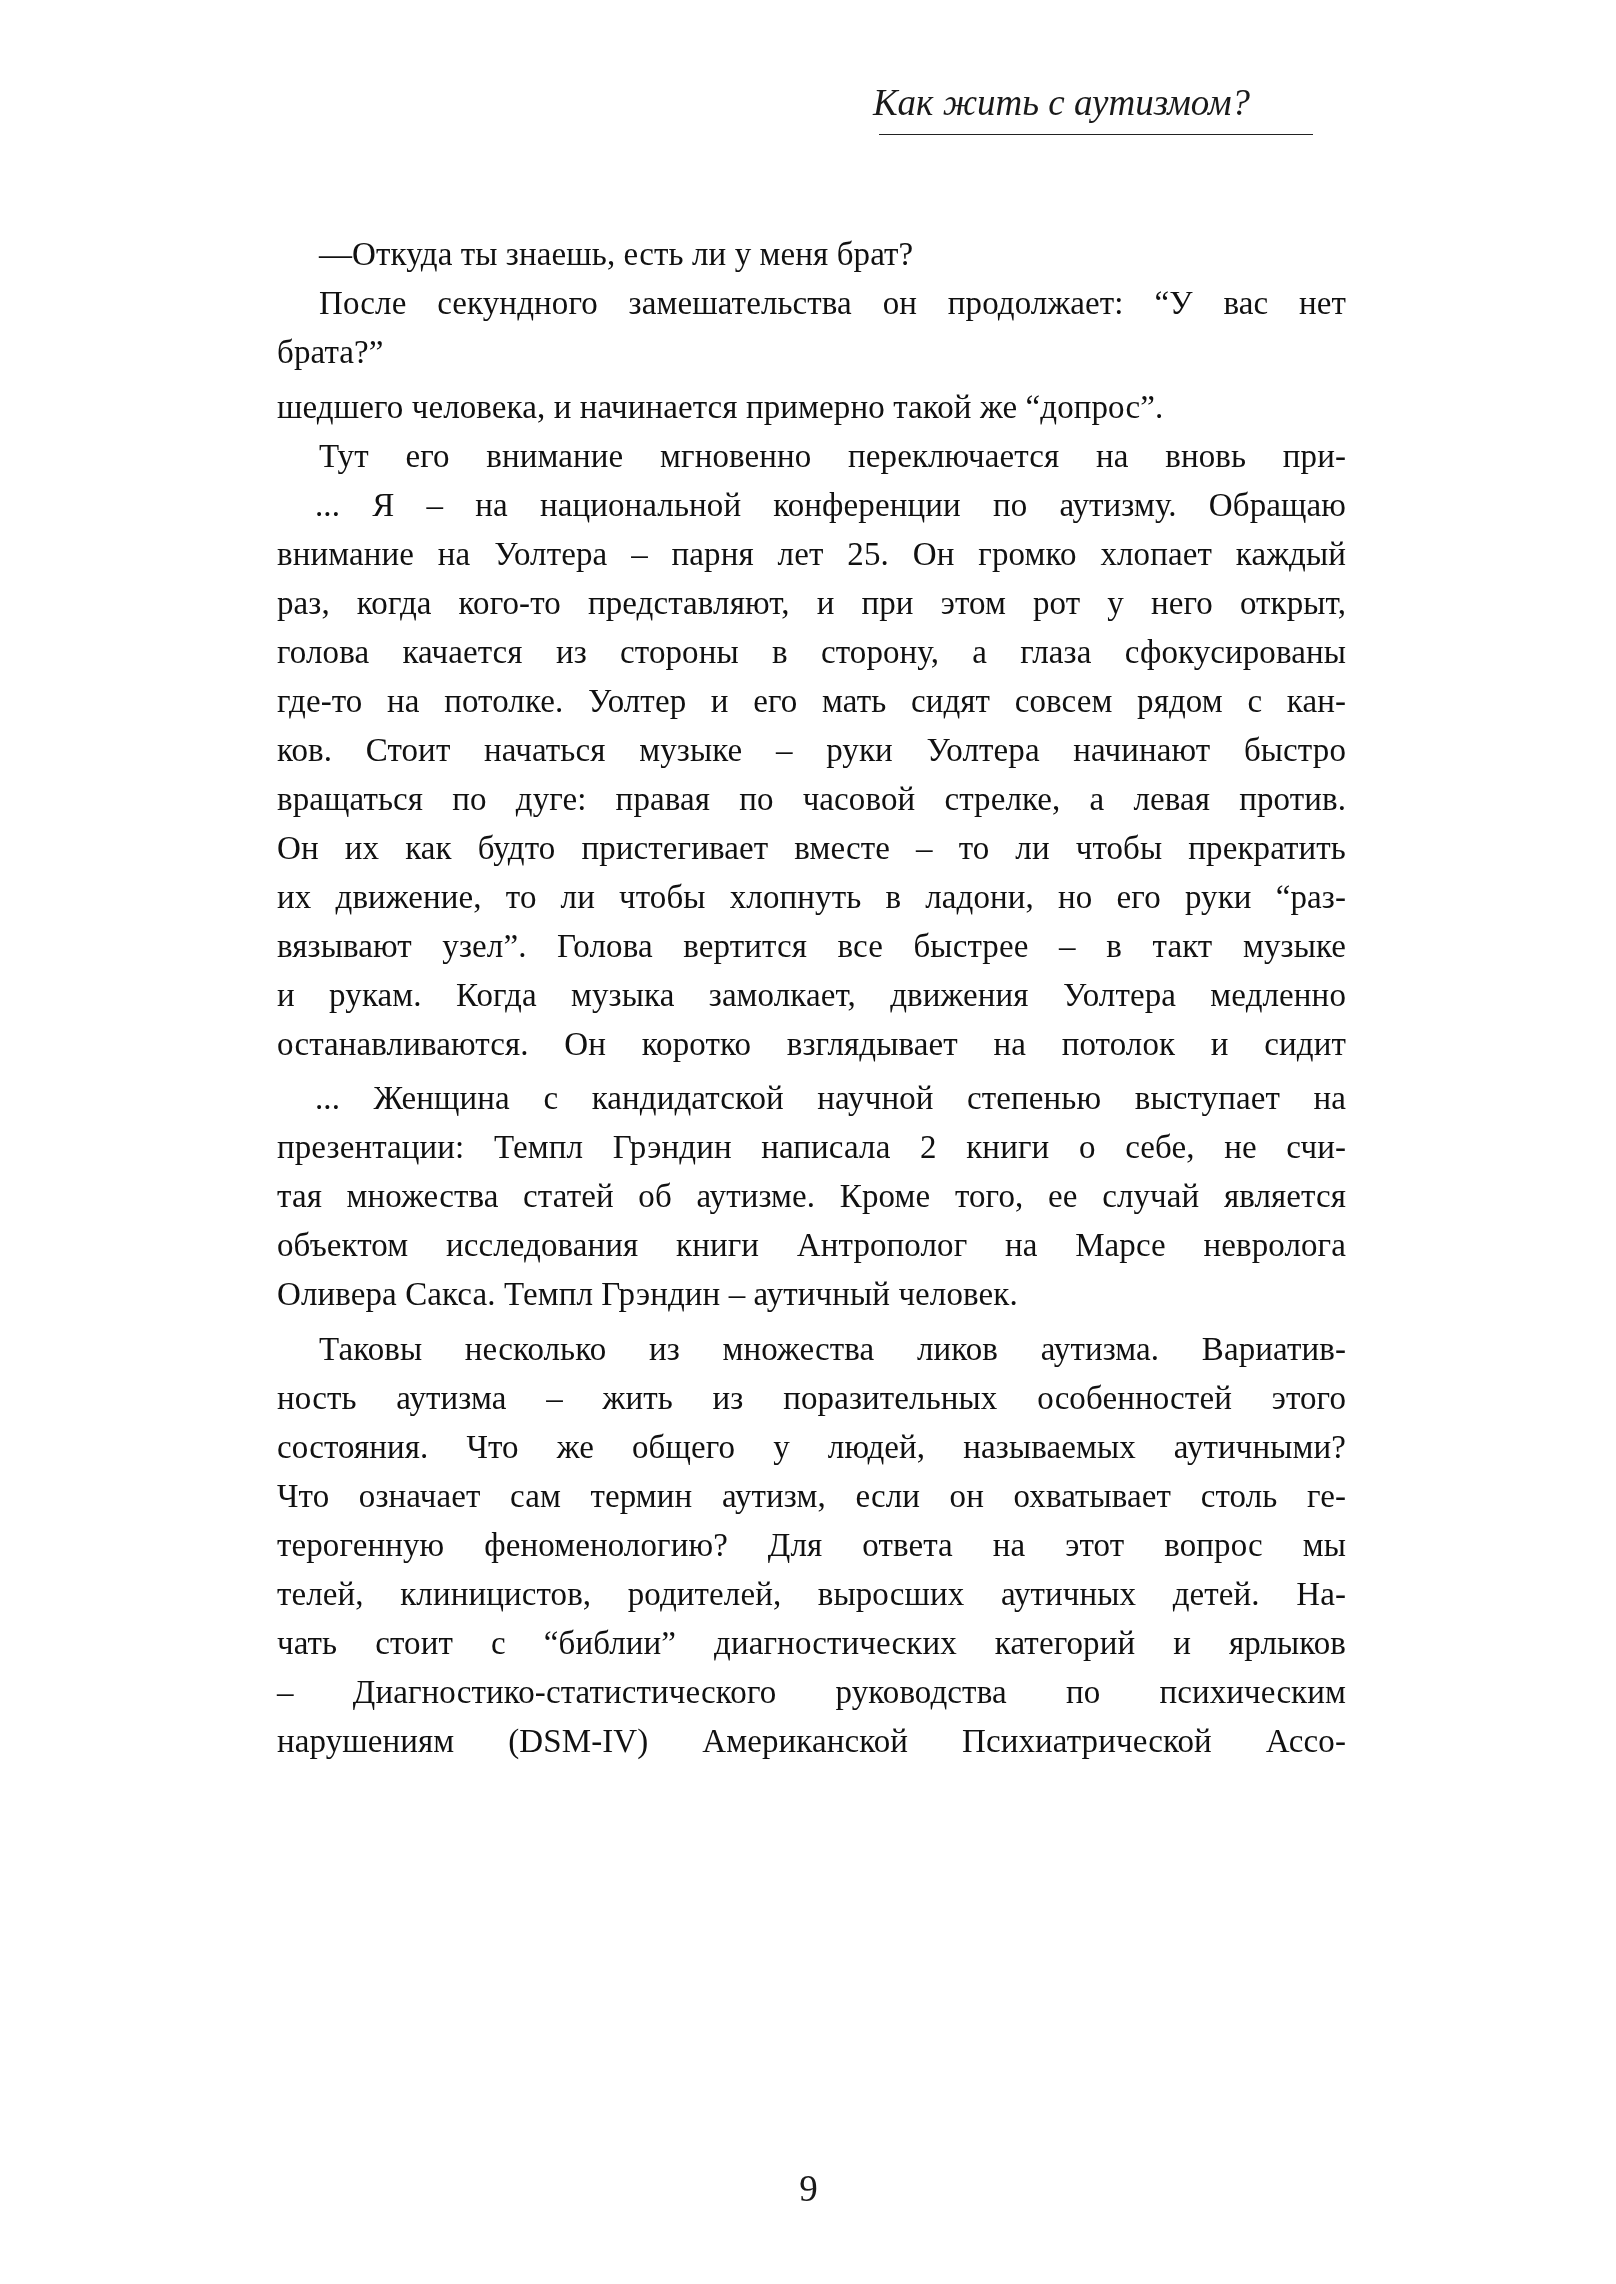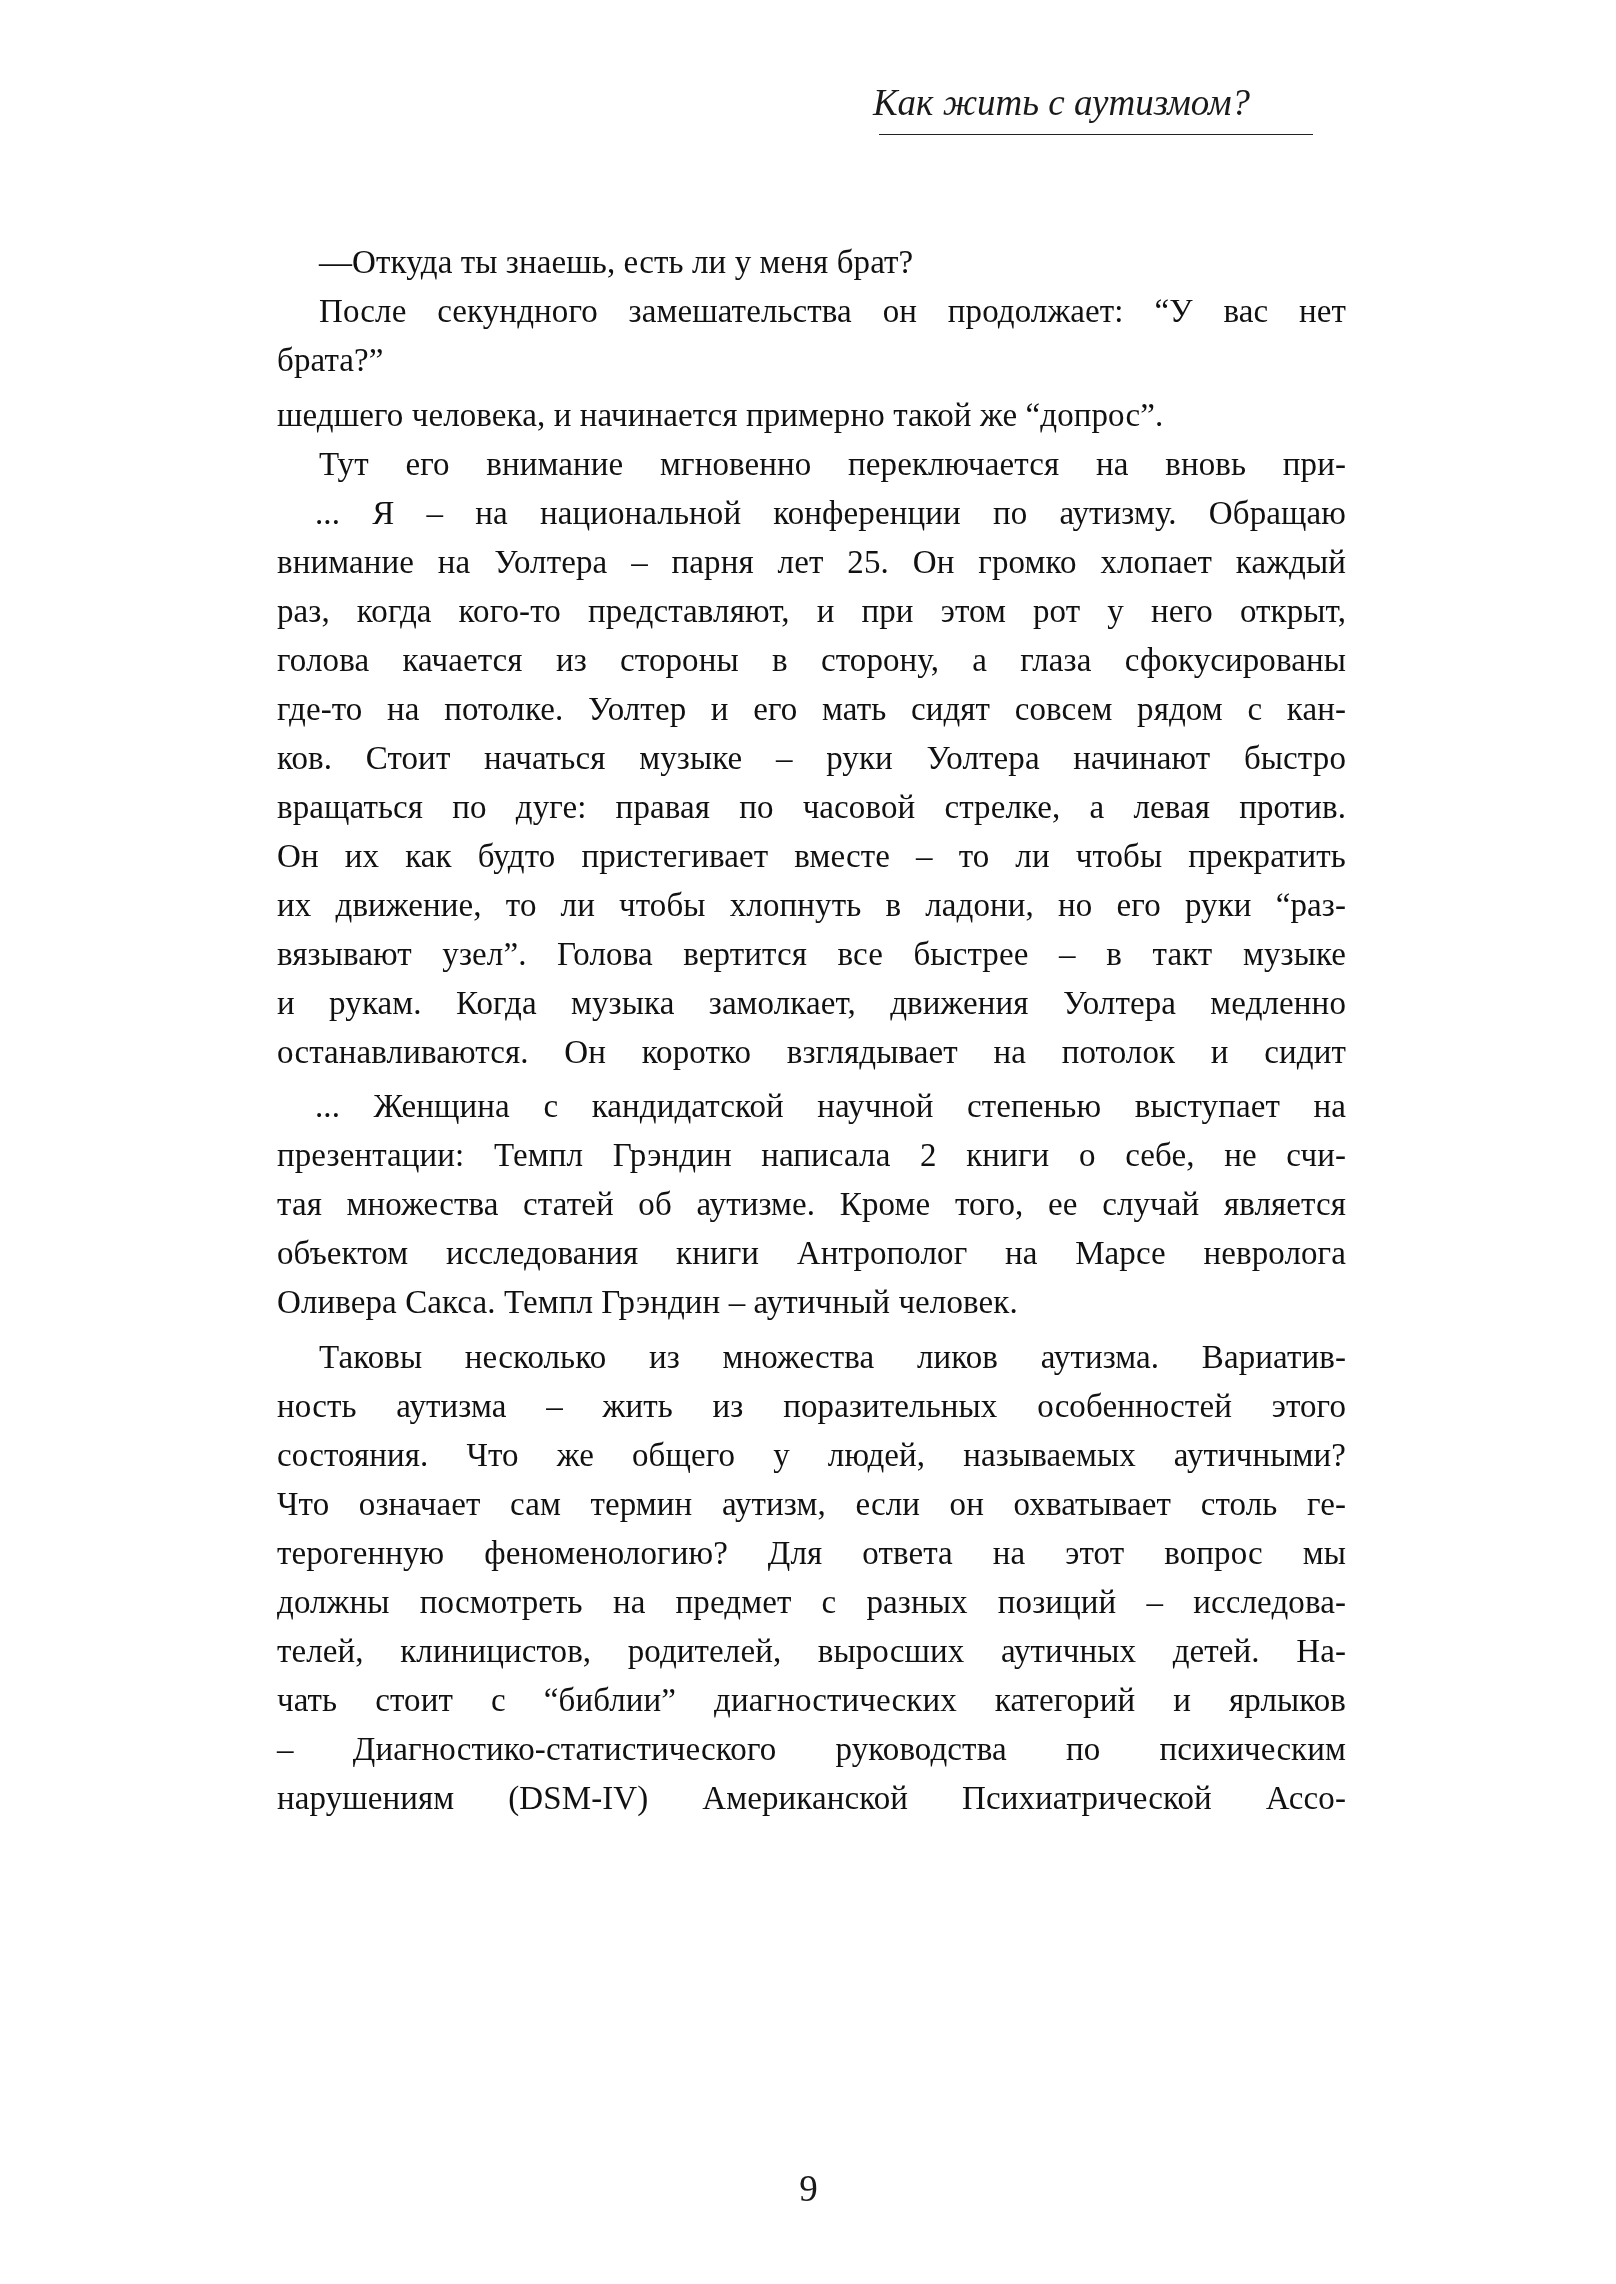--- a/index.html
+++ b/index.html
@@ -32,21 +32,21 @@
     position: absolute;
     left: 879px;
     top: 134px;
     width: 434px;
     height: 0;
     border-top: 1.8px solid #222222;
   }
   .body-text {
     position: absolute;
     left: 277px;
-    top: 238px;
+    top: 230px;
     width: 1069px;
   }
   .line {
     display: block;
     font-size: 33px;
     line-height: 49px;
     height: 49px;
     white-space: nowrap;
     text-align: justify;
     text-align-last: justify;
@@ -126,21 +126,20 @@
   </div>
 
   <span class="para-gap"></span>
 
   <div>
     <span class="line indent">Таковы несколько из множества ликов аутизма. Вариатив-</span>
     <span class="line">ность аутизма – жить из поразительных особенностей этого</span>
     <span class="line">состояния. Что же общего у людей, называемых аутичными?</span>
     <span class="line">Что означает сам термин аутизм, если он охватывает столь ге-</span>
     <span class="line">терогенную феноменологию? Для ответа на этот вопрос мы</span>
-    <span class="line">должны посмотреть на предмет с разных позиций – исследова-</span>
     <span class="line">телей, клиницистов, родителей, выросших аутичных детей. На-</span>
     <span class="line">чать стоит с “библии” диагностических категорий и ярлыков</span>
     <span class="line">– Диагностико-статистического руководства по психическим</span>
     <span class="line">нарушениям (DSM-IV) Американской Психиатрической Ассо-</span>
   </div>
 
 </div>
 
 <div class="page-number">9</div>
 

